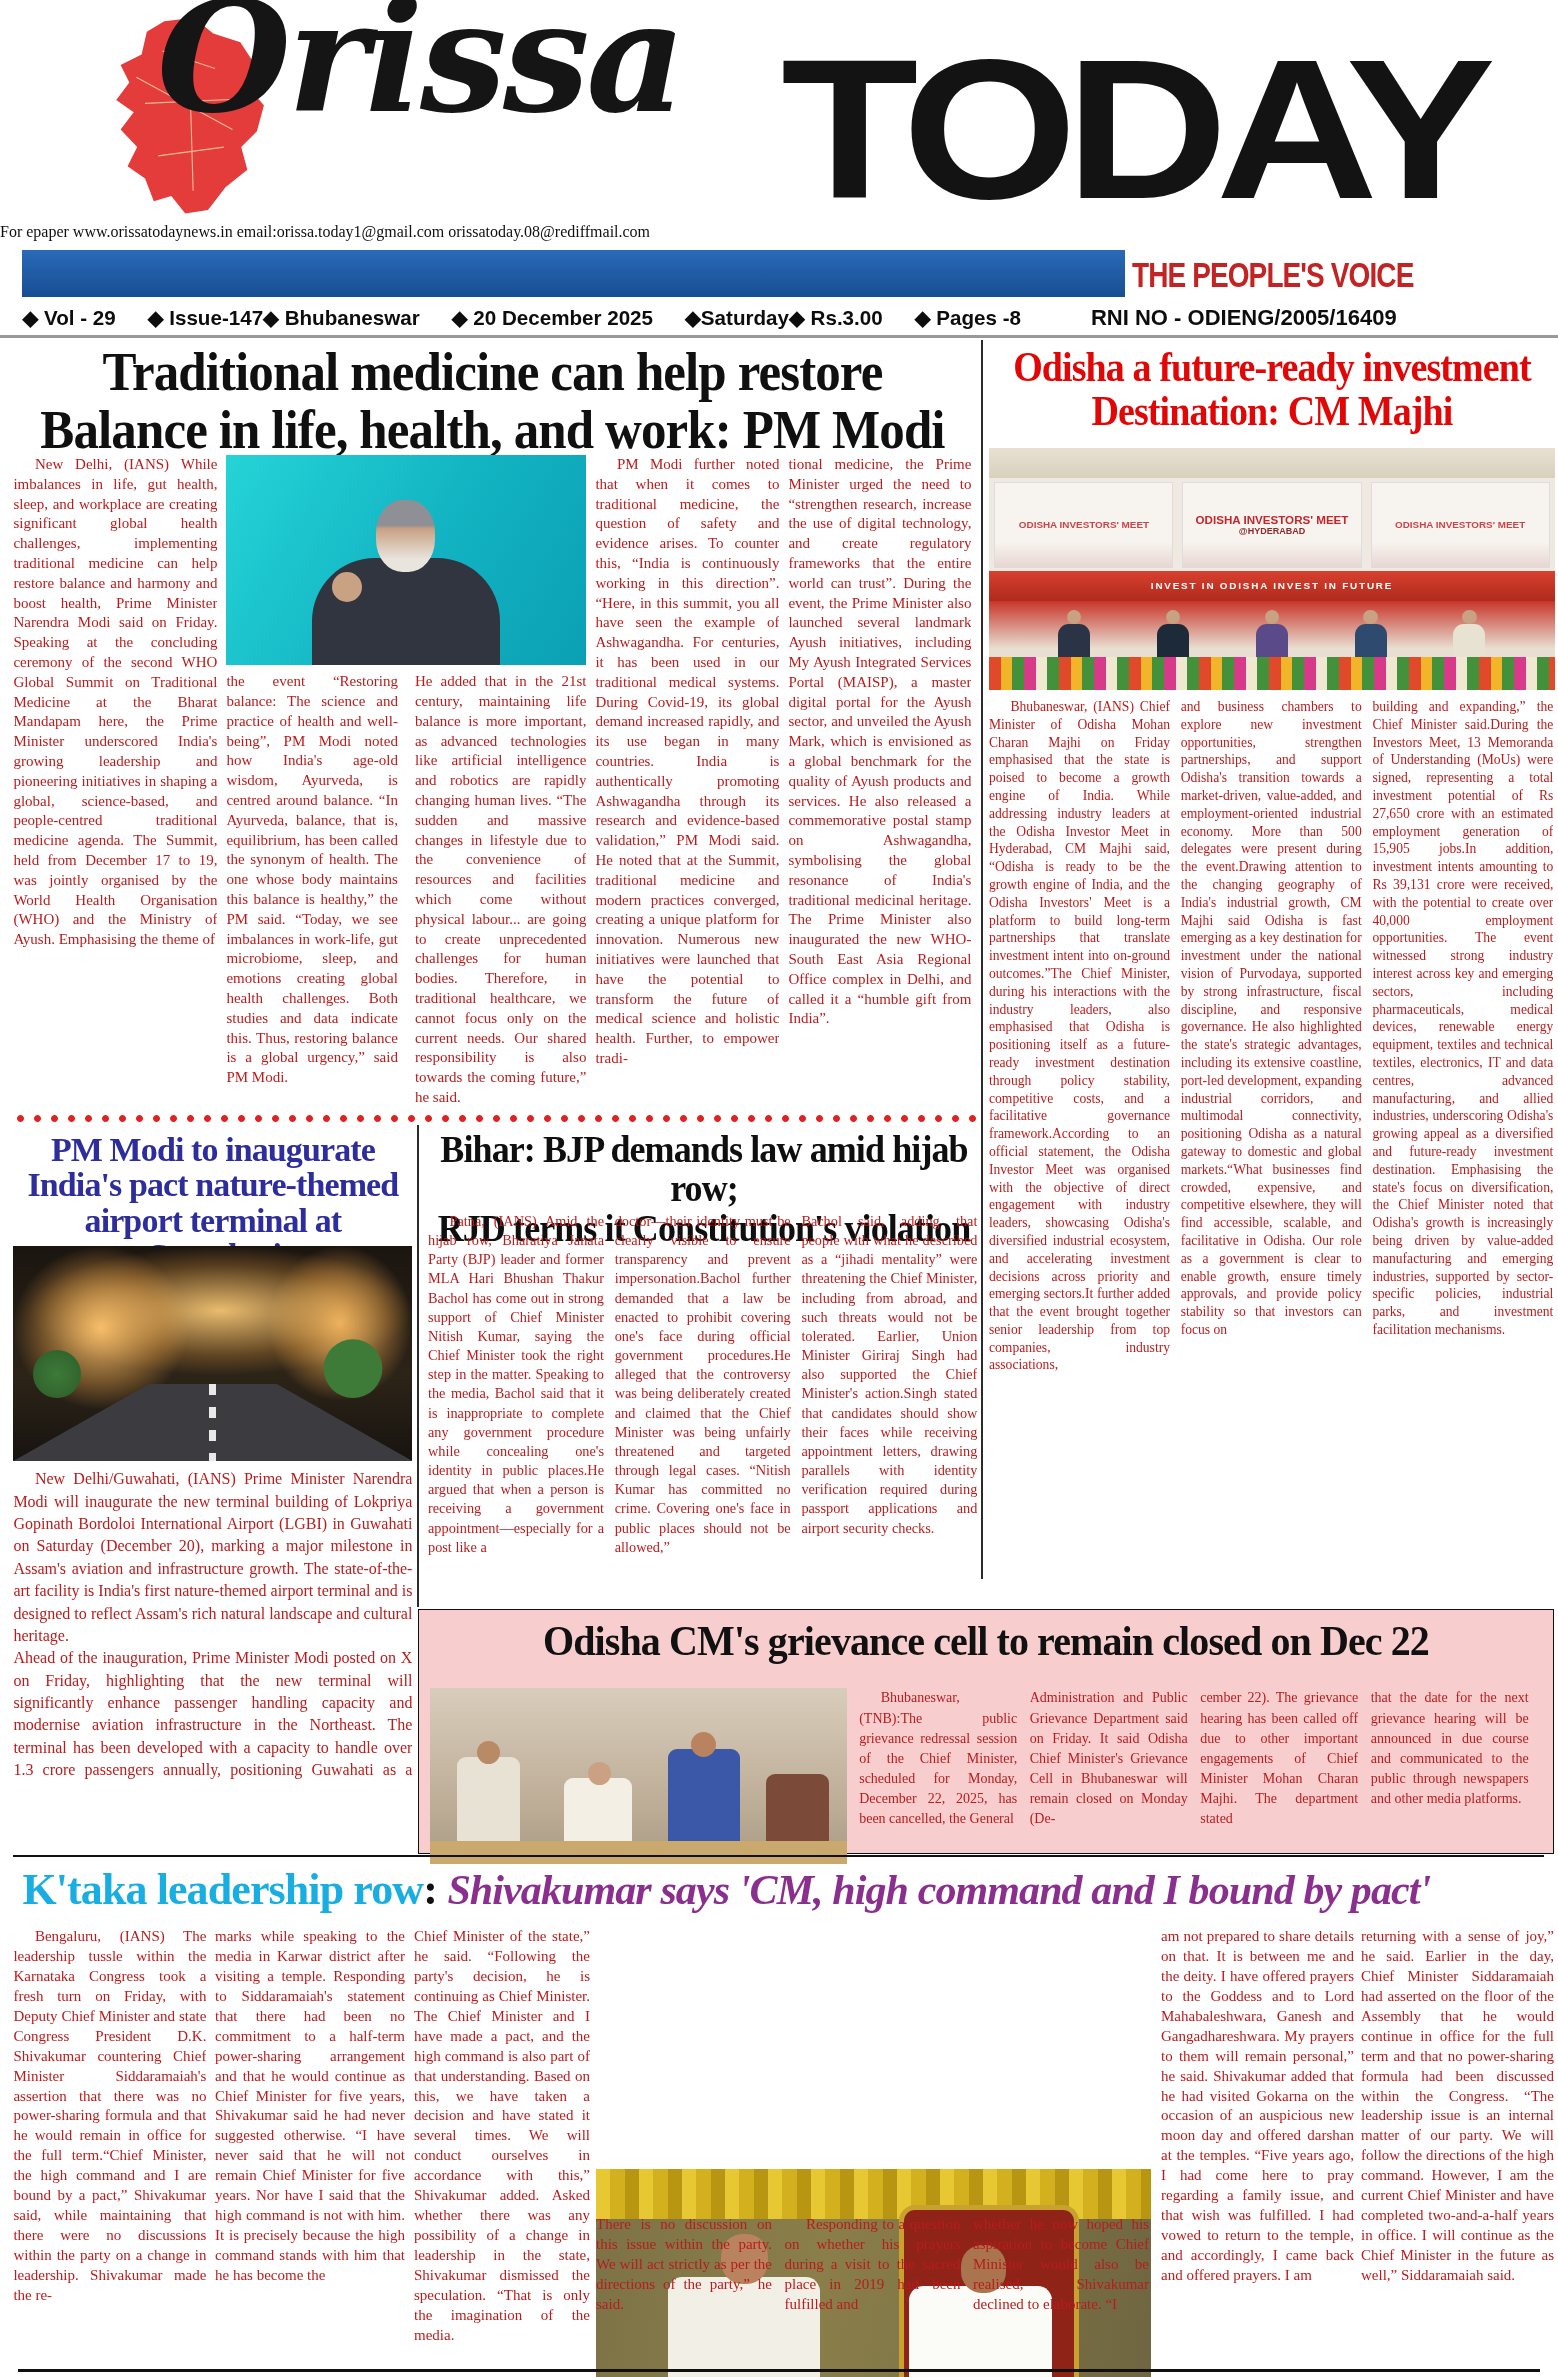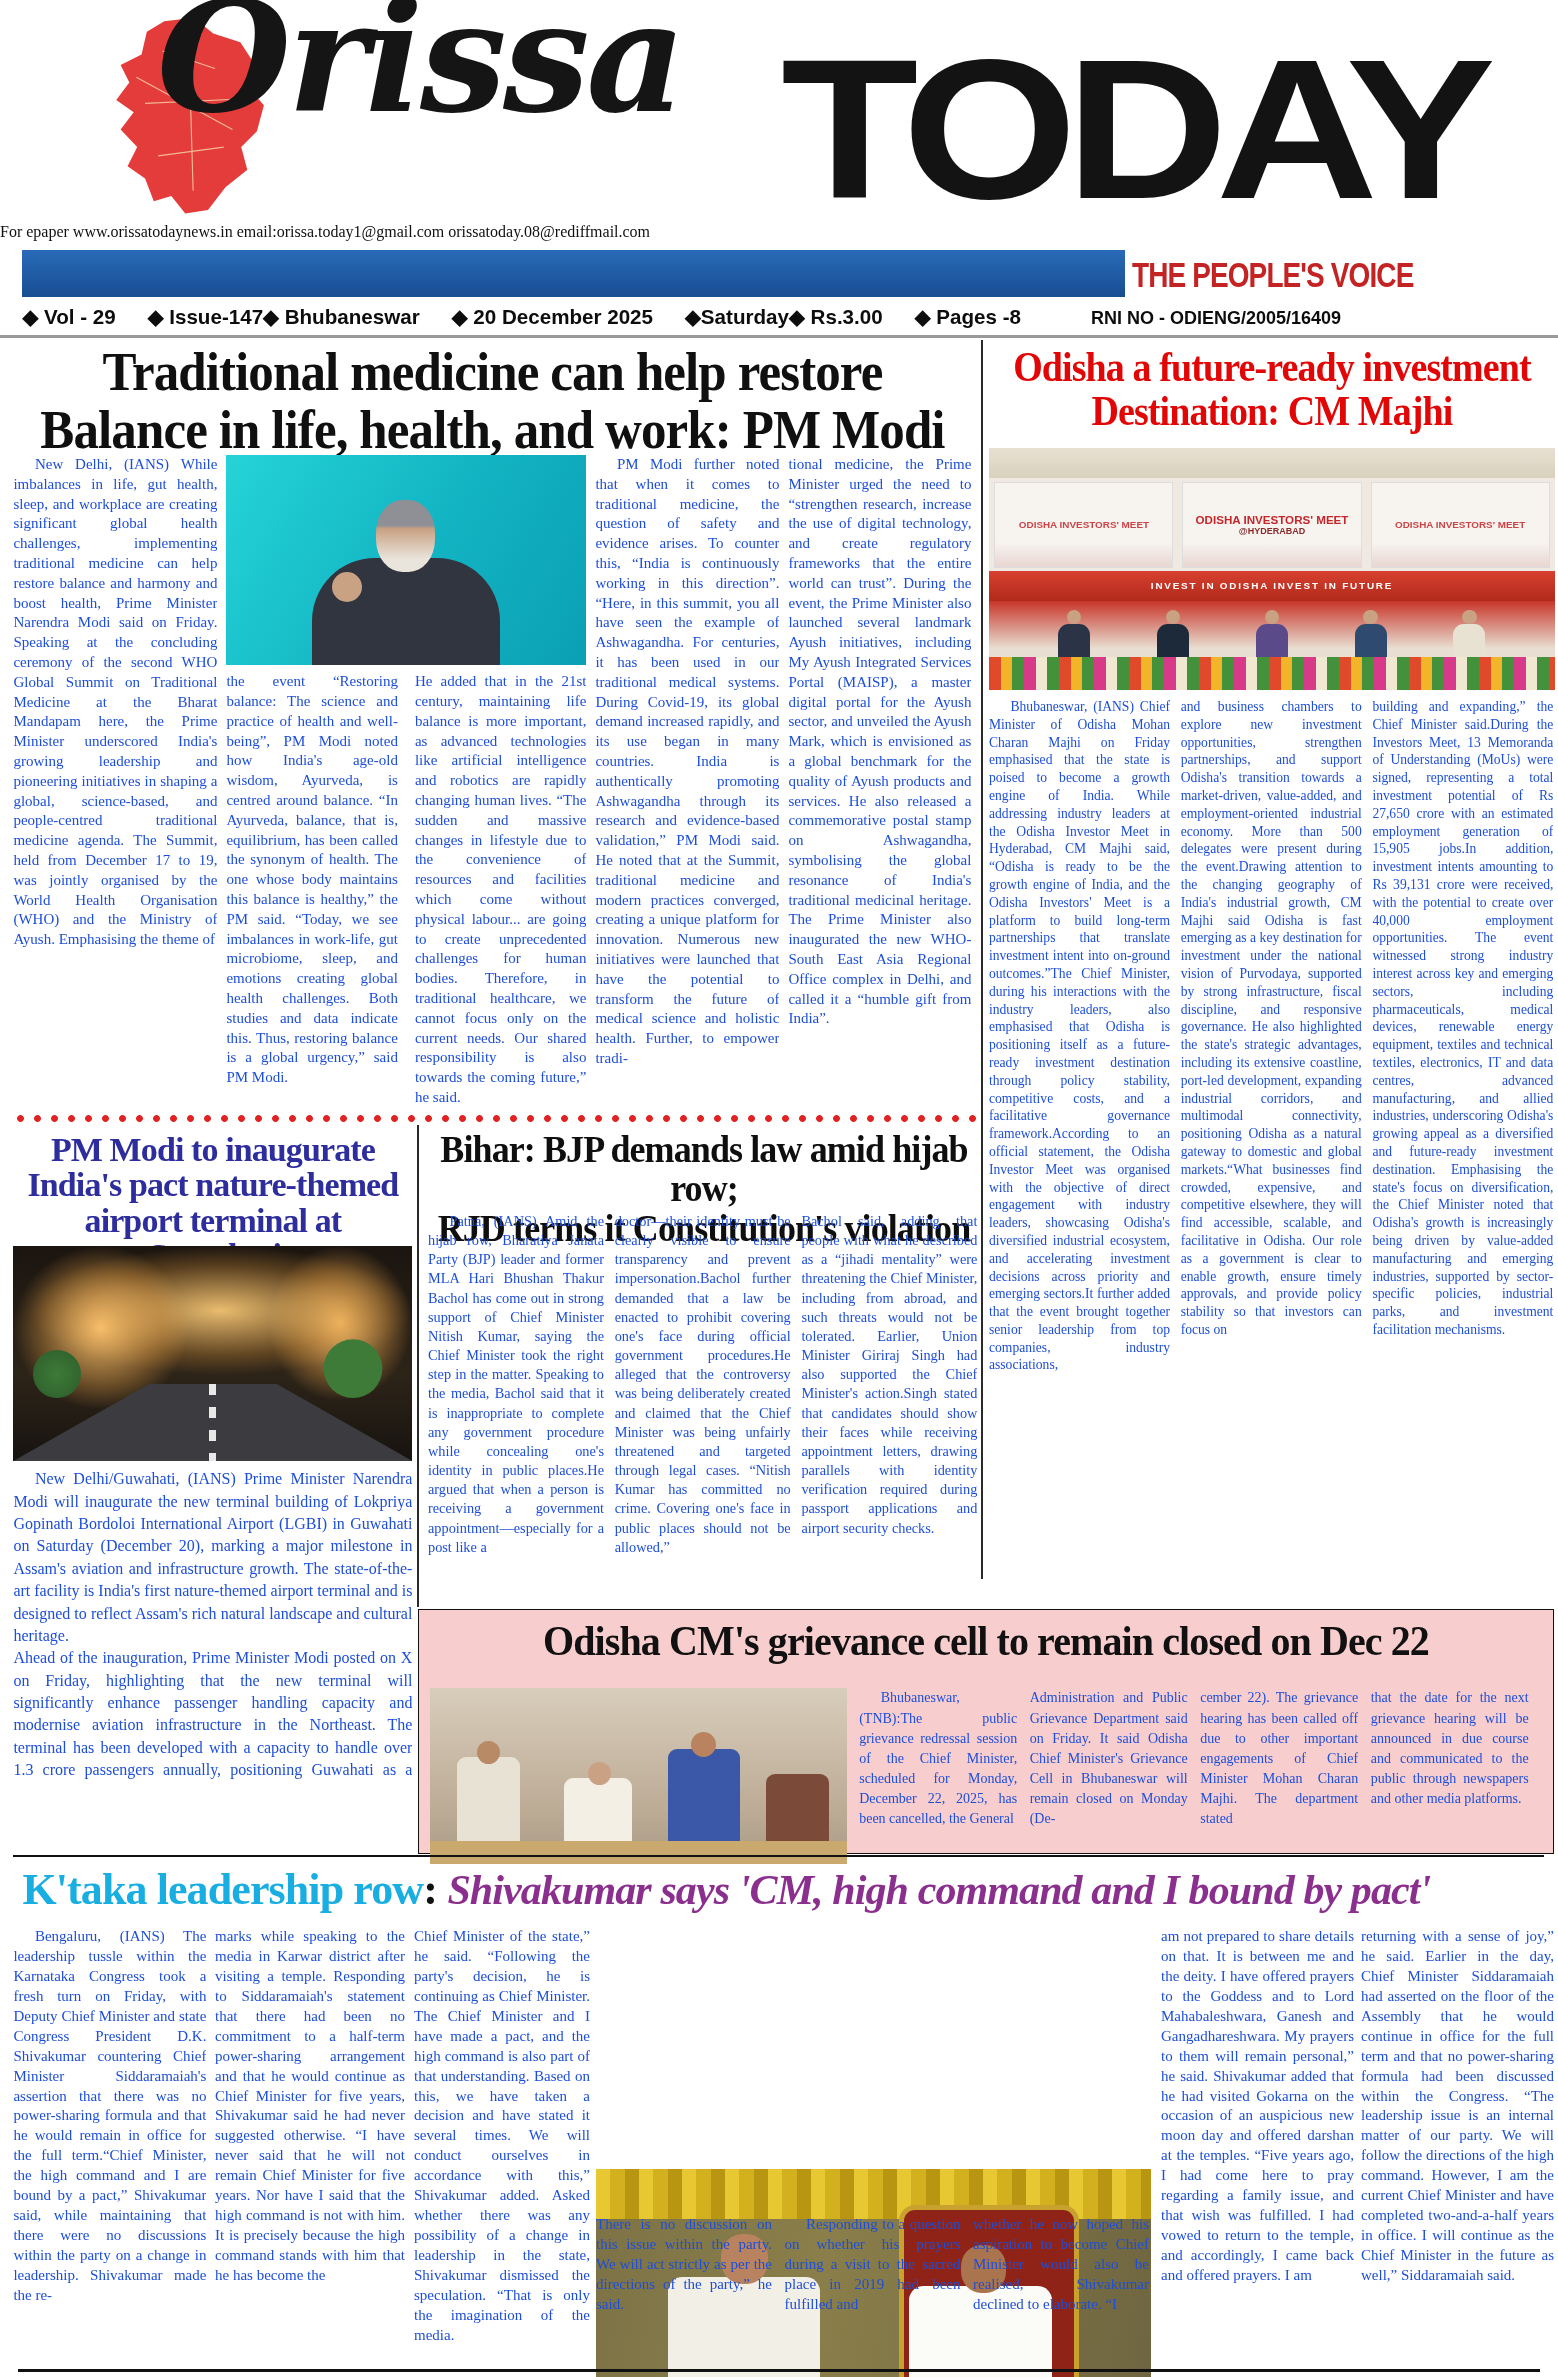--- a/index.html
+++ b/index.html
@@ -12,21 +12,21 @@
   .title-script{left:157px;top:-34px;font-family:"DejaVu Serif",serif;font-style:italic;font-weight:700;
                 font-size:154px;color:#151515;letter-spacing:-3.6px}
   .title-bold{left:781px;top:30px;font-family:"Liberation Sans",sans-serif;font-weight:700;font-size:150px;
               letter-spacing:-8px;color:#131313;transform:scale(1.5,1.32);transform-origin:left top;line-height:1}
   .epaper{left:0;top:223px;width:1307px;text-align:left;font-size:16px;color:#101010}
   .blue-bar{left:22.4px;top:250px;width:1103px;height:47px;background:linear-gradient(#2a6ab8,#174e92)}
   .tagline{left:1132px;top:256px;font-family:"Liberation Sans",sans-serif;font-weight:700;font-size:28px;
            color:#c42323;letter-spacing:-0.9px;transform:scaleY(1.25);transform-origin:left top;white-space:nowrap}
   .infobar{left:22.4px;top:305px;width:1522px;display:flex;align-items:baseline;gap:32px;
            font-family:"Liberation Sans",sans-serif;font-weight:700;font-size:20.6px;color:#0d0d0d;white-space:nowrap}
-  .infobar .rni{font-size:18px;margin-left:38px}
+  .infobar .rni{font-size:22px;margin-left:38px}
   .rule-gray{left:0;top:335px;width:1558px;height:2.7px;background:#999}
 
   
   .vrule{background:#2a2a2a;width:1.8px}
   .dotrow{height:9px;background-image:radial-gradient(circle at 4.5px 4.5px,#e02222 3px,transparent 3.8px);
           background-size:17px 9px;background-repeat:repeat-x}
   .hline{background:#111}
 
   
   .hl{font-weight:700;text-align:center;line-height:1.04;letter-spacing:-0.9px}
@@ -35,21 +35,21 @@
   .hl-air{left:13.4px;top:1132px;width:399px;font-size:34px;color:#2d2d9d}
   .hl-hij{left:428px;top:1130px;width:552px;font-size:36px;color:#0f0f0f;transform:scaleY(1.06);transform-origin:center top}
   .hl-grv{width:100%;text-align:center;font-weight:700;font-size:40px;color:#111;letter-spacing:-0.9px;
           transform:scaleY(1.08);transform-origin:center top}
   .hl-ktk{left:22.4px;top:1864px;width:1522px;white-space:nowrap;font-weight:700}
   .hl-ktk .lead{font-size:44px;color:#19aee2;letter-spacing:-0.9px}
   .hl-ktk .sep{font-size:44px;color:#111}
   .hl-ktk .quote{font-size:42px;color:#8b2f8f;font-style:italic;letter-spacing:-0.9px}
 
   
-  .bt{font-family:"Liberation Serif",serif;text-align:justify;color:#1d4ed8;overflow:hidden}
+  .bt{font-family:"Liberation Serif",serif;text-align:justify;color:#b91c1c;overflow:hidden}
   .ind{text-indent:21.5px}
   .t-med{font-size:15px;line-height:1.32}
   .t-inv{font-size:13.6px;line-height:1.31}
   .t-air{font-size:16px;line-height:1.4}
   .t-hij{font-size:14.3px;line-height:1.34}
   .t-grv{font-size:14px;line-height:1.44}
   .t-ktk{font-size:15px;line-height:1.33}
 
   .row{display:flex}
   .clip{overflow:hidden}

